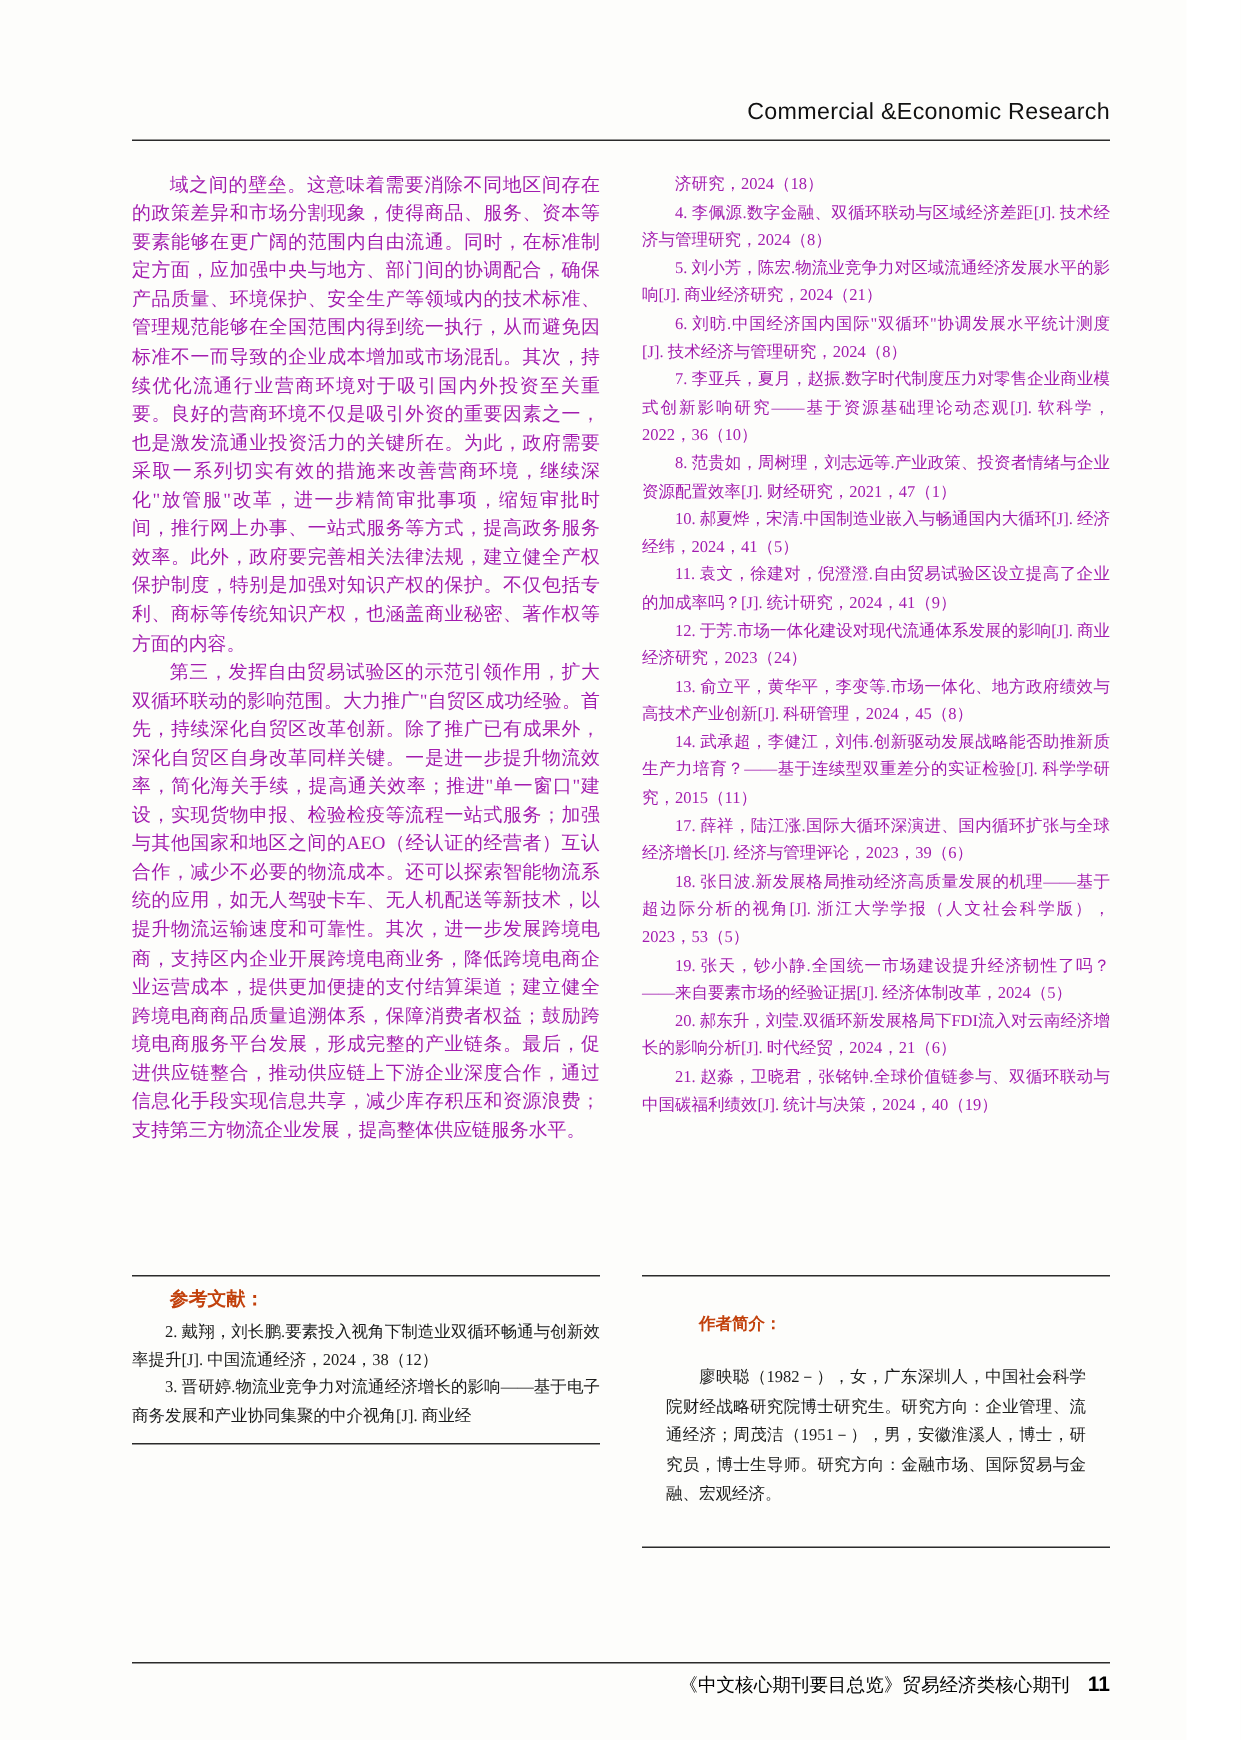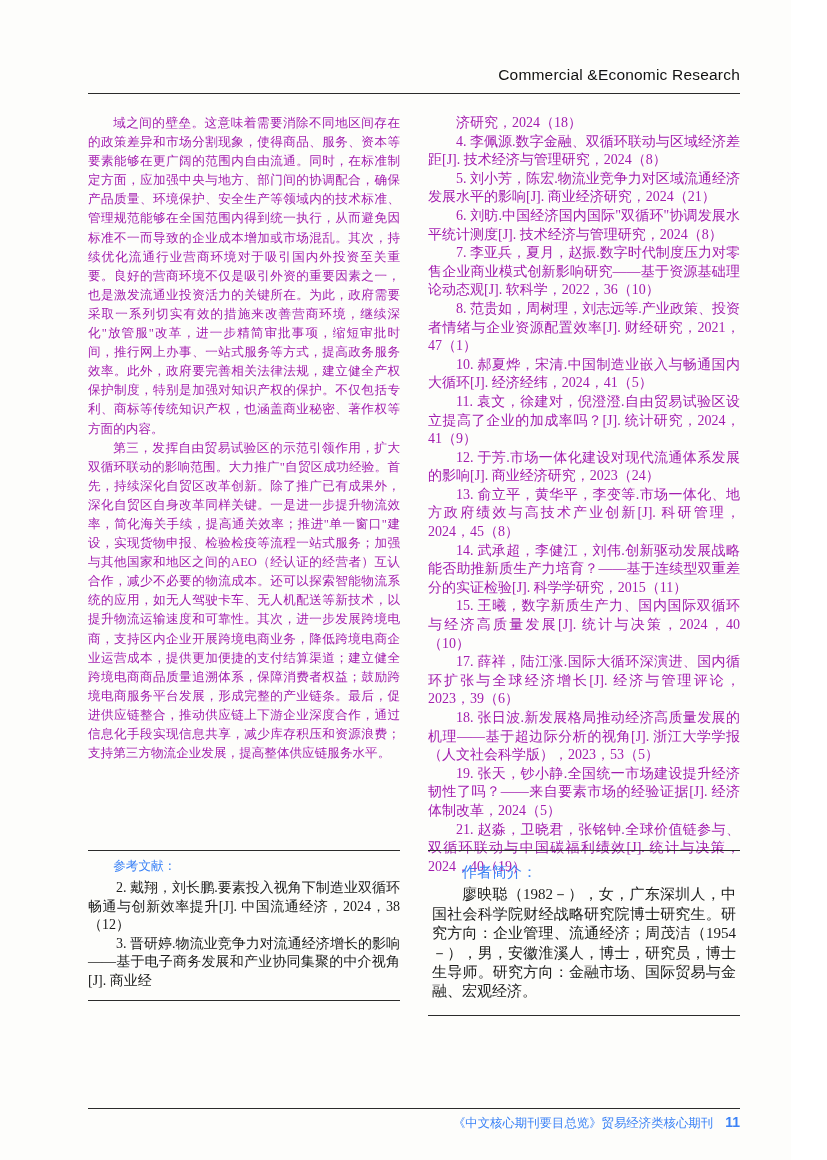--- a/index.html
+++ b/index.html
@@ -62,57 +62,57 @@
   p.body {
     margin: 0;
     text-indent: 2em;
     text-align: justify;
     text-justify: inter-ideograph;
   }
 
   
   .ref {
     margin: 0;
-    font-size: 14px;
+    font-size: 11px;
     line-height: 18.6px;
     text-indent: 2em;
     text-align: justify;
   }
 
   
   .box {
     border-top: 1.1px solid #2b2b2b;
     border-bottom: 1.1px solid #2b2b2b;
     padding: 7px 0 9px 0;
     margin-top: 12px;
   }
   .box-title {
     font-family: "Liberation Sans", sans-serif;
-    font-weight: normal;
+    font-weight: bold;
     font-size: 12.6px;
-    color: #3b82f6;
+    color: #c2410c;
     text-indent: 2em;
     margin: 0 0 4px 0;
   }
 
   .refs-left {
     position: absolute;
     left: 88px;
     top: 838px;
     width: 312px;
   }
   .bio-right {
     position: absolute;
     left: 428px;
     top: 838px;
     width: 312px;
   }
   .bio p {
-    margin: 4px;
-    font-size: 15px;
+    margin: 16px;
+    font-size: 11px;
     line-height: 19.4px;
     text-indent: 2em;
     text-align: justify;
   }
 
   
   .footer-rule {
     position: absolute;
     left: 88px;
     top: 1108px;
@@ -120,21 +120,21 @@
     height: 1px;
     background: #2b2b2b;
   }
   .footer {
     position: absolute;
     left: 88px;
     top: 1114px;
     width: 652px;
     text-align: right;
     font-size: 12.4px;
-    color: #3b82f6;
+    color: #000000;
   }
   .footer-page {
     font-family: "Liberation Sans", sans-serif;
     font-weight: bold;
     font-size: 14px;
     margin-left: 9px;
   }
 </style>
 </head>
 <body>
@@ -156,40 +156,40 @@
     <p class="ref">4. 李佩源.数字金融、双循环联动与区域经济差距[J]. 技术经济与管理研究，2024（8）</p>
     <p class="ref">5. 刘小芳，陈宏.物流业竞争力对区域流通经济发展水平的影响[J]. 商业经济研究，2024（21）</p>
     <p class="ref">6. 刘昉.中国经济国内国际"双循环"协调发展水平统计测度[J]. 技术经济与管理研究，2024（8）</p>
     <p class="ref">7. 李亚兵，夏月，赵振.数字时代制度压力对零售企业商业模式创新影响研究——基于资源基础理论动态观[J]. 软科学，2022，36（10）</p>
     <p class="ref">8. 范贵如，周树理，刘志远等.产业政策、投资者情绪与企业资源配置效率[J]. 财经研究，2021，47（1）</p>
     <p class="ref">10. 郝夏烨，宋清.中国制造业嵌入与畅通国内大循环[J]. 经济经纬，2024，41（5）</p>
     <p class="ref">11. 袁文，徐建对，倪澄澄.自由贸易试验区设立提高了企业的加成率吗？[J]. 统计研究，2024，41（9）</p>
     <p class="ref">12. 于芳.市场一体化建设对现代流通体系发展的影响[J]. 商业经济研究，2023（24）</p>
     <p class="ref">13. 俞立平，黄华平，李变等.市场一体化、地方政府绩效与高技术产业创新[J]. 科研管理，2024，45（8）</p>
     <p class="ref">14. 武承超，李健江，刘伟.创新驱动发展战略能否助推新质生产力培育？——基于连续型双重差分的实证检验[J]. 科学学研究，2015（11）</p>
-    <p class="ref">15. 王曦，数字新质生产力、国内国际双循环与经济高质量发展[J]. 统计与决策，2024，40（10）</p>
     <p class="ref">17. 薛祥，陆江涨.国际大循环深演进、国内循环扩张与全球经济增长[J]. 经济与管理评论，2023，39（6）</p>
     <p class="ref">18. 张日波.新发展格局推动经济高质量发展的机理——基于超边际分析的视角[J]. 浙江大学学报（人文社会科学版），2023，53（5）</p>
     <p class="ref">19. 张天，钞小静.全国统一市场建设提升经济韧性了吗？——来自要素市场的经验证据[J]. 经济体制改革，2024（5）</p>
+    <p class="ref">20. 郝东升，刘莹.双循环新发展格局下FDI流入对云南经济增长的影响分析[J]. 时代经贸，2024，21（6）</p>
     <p class="ref">21. 赵淼，卫晓君，张铭钟.全球价值链参与、双循环联动与中国碳福利绩效[J]. 统计与决策，2024，40（19）</p>
     <p class="ref"></p>
   </div>
 
   <div class="refs-left">
     <div class="box">
       <p class="box-title">参考文献：</p>
       <p class="ref">2. 戴翔，刘长鹏.要素投入视角下制造业双循环畅通与创新效率提升[J]. 中国流通经济，2024，38（12）</p>
       <p class="ref">3. 晋研婷.物流业竞争力对流通经济增长的影响——基于电子商务发展和产业协同集聚的中介视角[J]. 商业经</p>
     </div>
   </div>
 
   <div class="bio-right">
     <div class="box bio">
       <p class="box-title">作者简介：</p>
-      <p>廖映聪（1982－），女，广东深圳人，中国社会科学院财经战略研究院博士研究生。研究方向：企业管理、流通经济；周茂洁（1954－），男，安徽淮溪人，博士，研究员，博士生导师。研究方向：金融市场、国际贸易与金融、宏观经济。</p>
+      <p>廖映聪（1982－），女，广东深圳人，中国社会科学院财经战略研究院博士研究生。研究方向：企业管理、流通经济；周茂洁（1951－），男，安徽淮溪人，博士，研究员，博士生导师。研究方向：金融市场、国际贸易与金融、宏观经济。</p>
     </div>
   </div>
 
   <div class="footer-rule"></div>
   <div class="footer">
     <span>《中文核心期刊要目总览》贸易经济类核心期刊</span>
     <span class="footer-page">11</span>
   </div>
 
 </div>

